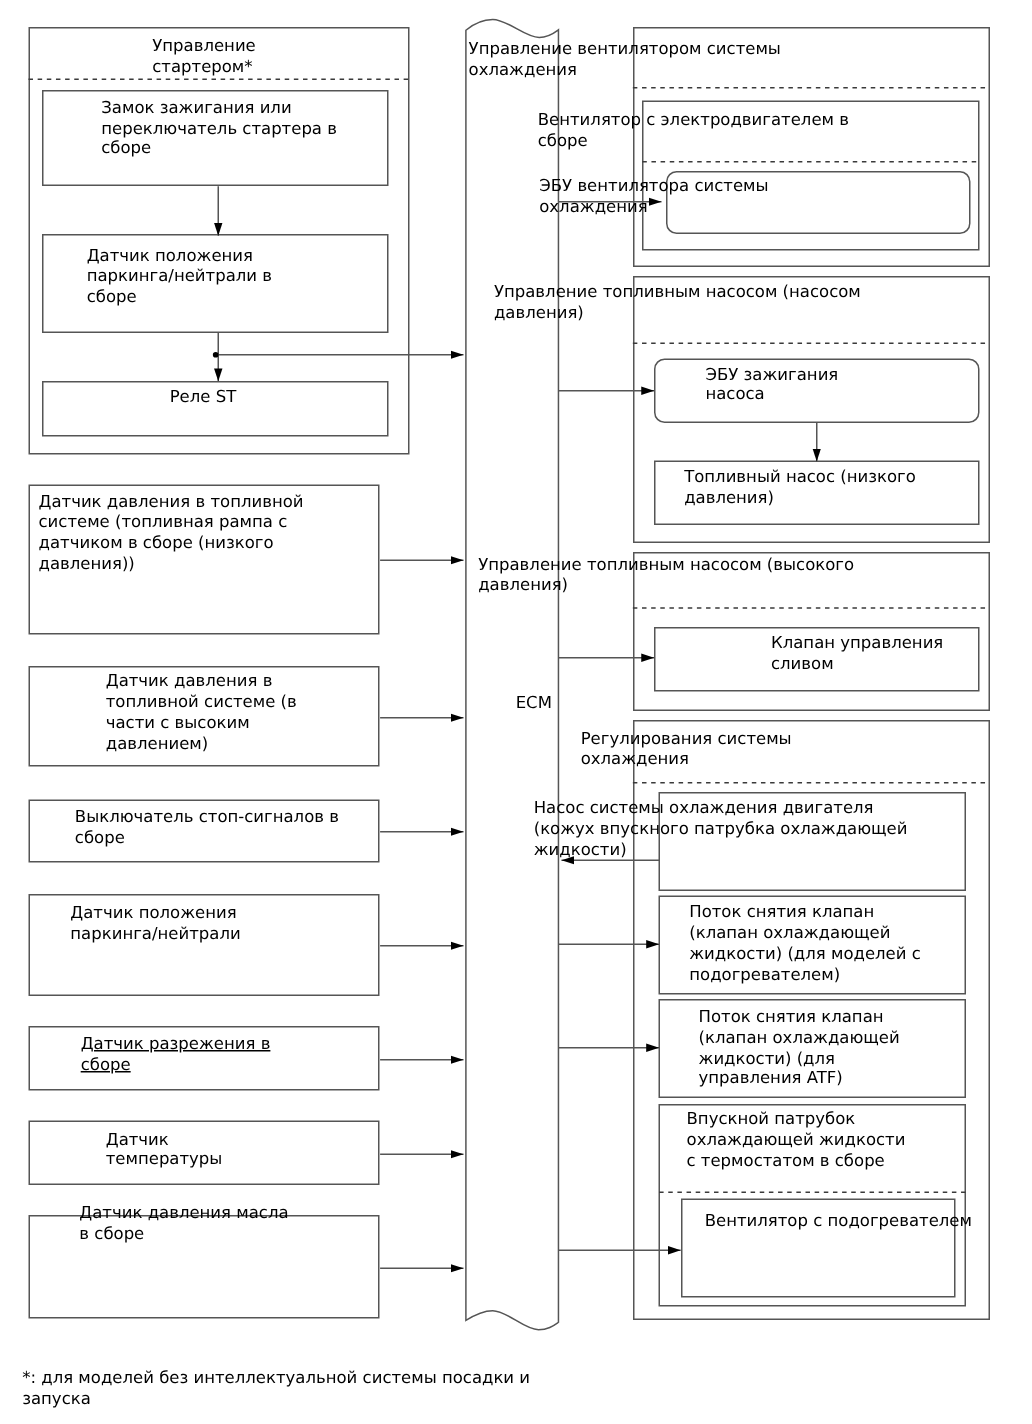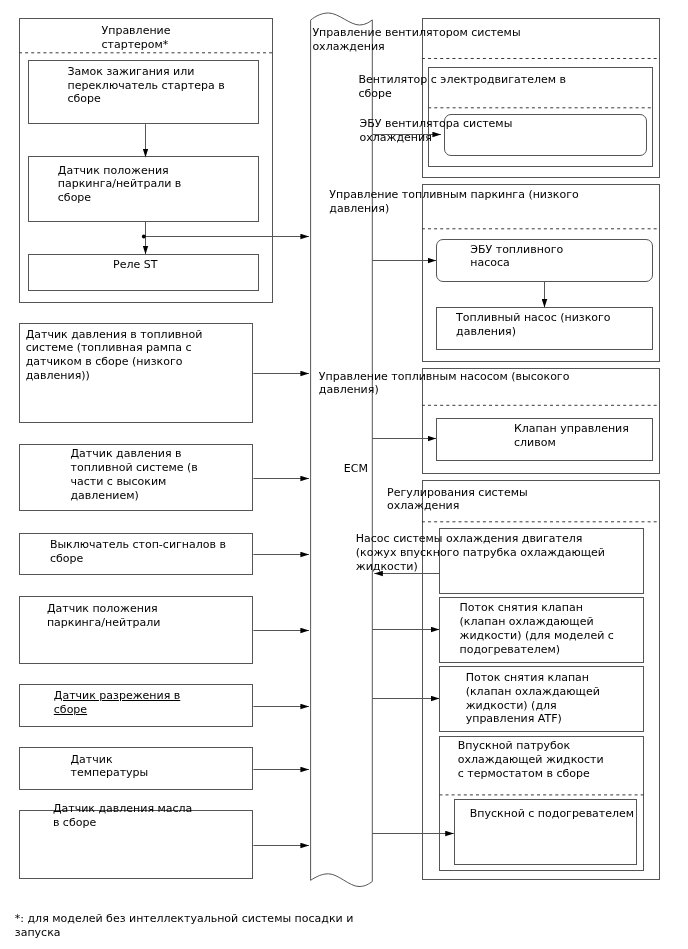--- a/index.html
+++ b/index.html
@@ -94,23 +94,23 @@
 <div class="tx" style="left:52.9px;top:802px;">Датчик давления масла
 в сборе</div>
 
 <div class="tx" style="left:312.4px;top:25.8px;">Управление вентилятором системы
 охлаждения</div>
 <div class="tx" style="left:358.5px;top:72.7px;">Вентилятор с электродвигателем в
 сборе</div>
 <div class="tx" style="left:359.5px;top:117.4px;">ЭБУ вентилятора системы
 охлаждения</div>
 
-<div class="tx" style="left:329.3px;top:187.8px;">Управление топливным паркинга (низкого
+<div class="tx" style="left:329.3px;top:187.8px;">Управление топливным насосом (насосом
 давления)</div>
-<div class="tx" style="left:470.3px;top:242.5px;">ЭБУ топливного
+<div class="tx" style="left:470.3px;top:242.5px;">ЭБУ зажигания
 насоса</div>
 <div class="tx" style="left:456.1px;top:311px;">Топливный насос (низкого
 давления)</div>
 
 <div class="tx" style="left:318.8px;top:369.6px;">Управление топливным насосом (высокого
 давления)</div>
 <div class="tx" style="left:494px;top:422.2px;margin-left:20px;">Клапан управления
 сливом</div>
 
 <div class="tx" style="left:387.1px;top:485.5px;">Регулирования системы
@@ -122,21 +122,21 @@
 (клапан охлаждающей
 жидкости) (для моделей с
 подогревателем)</div>
 <div class="tx" style="left:465.7px;top:670.9px;">Поток снятия клапан
 (клапан охлаждающей
 жидкости) (для
 управления ATF)</div>
 <div class="tx" style="left:457.7px;top:739px;">Впускной патрубок
 охлаждающей жидкости
 с термостатом в сборе</div>
-<div class="tx" style="left:469.8px;top:806.6px;">Впускной с подогревателем</div>
+<div class="tx" style="left:469.8px;top:806.6px;">Вентилятор с подогревателем</div>
 
 <svg class="layer" width="688" height="949">
   <defs>
     <marker id="ah" markerWidth="9" markerHeight="6" refX="8.6" refY="3" orient="auto" markerUnits="userSpaceOnUse">
       <path d="M0,0.2 L8.6,3 L0,5.8 z" fill="#000"></path>
     </marker>
   </defs>
   <g stroke="#555555" stroke-width="1" fill="none">
     <path d="M145.5,124.2 L145.5,157.2" marker-end="url(#ah)"></path>
     <path d="M145.5,222 L145.5,254.2" marker-end="url(#ah)"></path>

